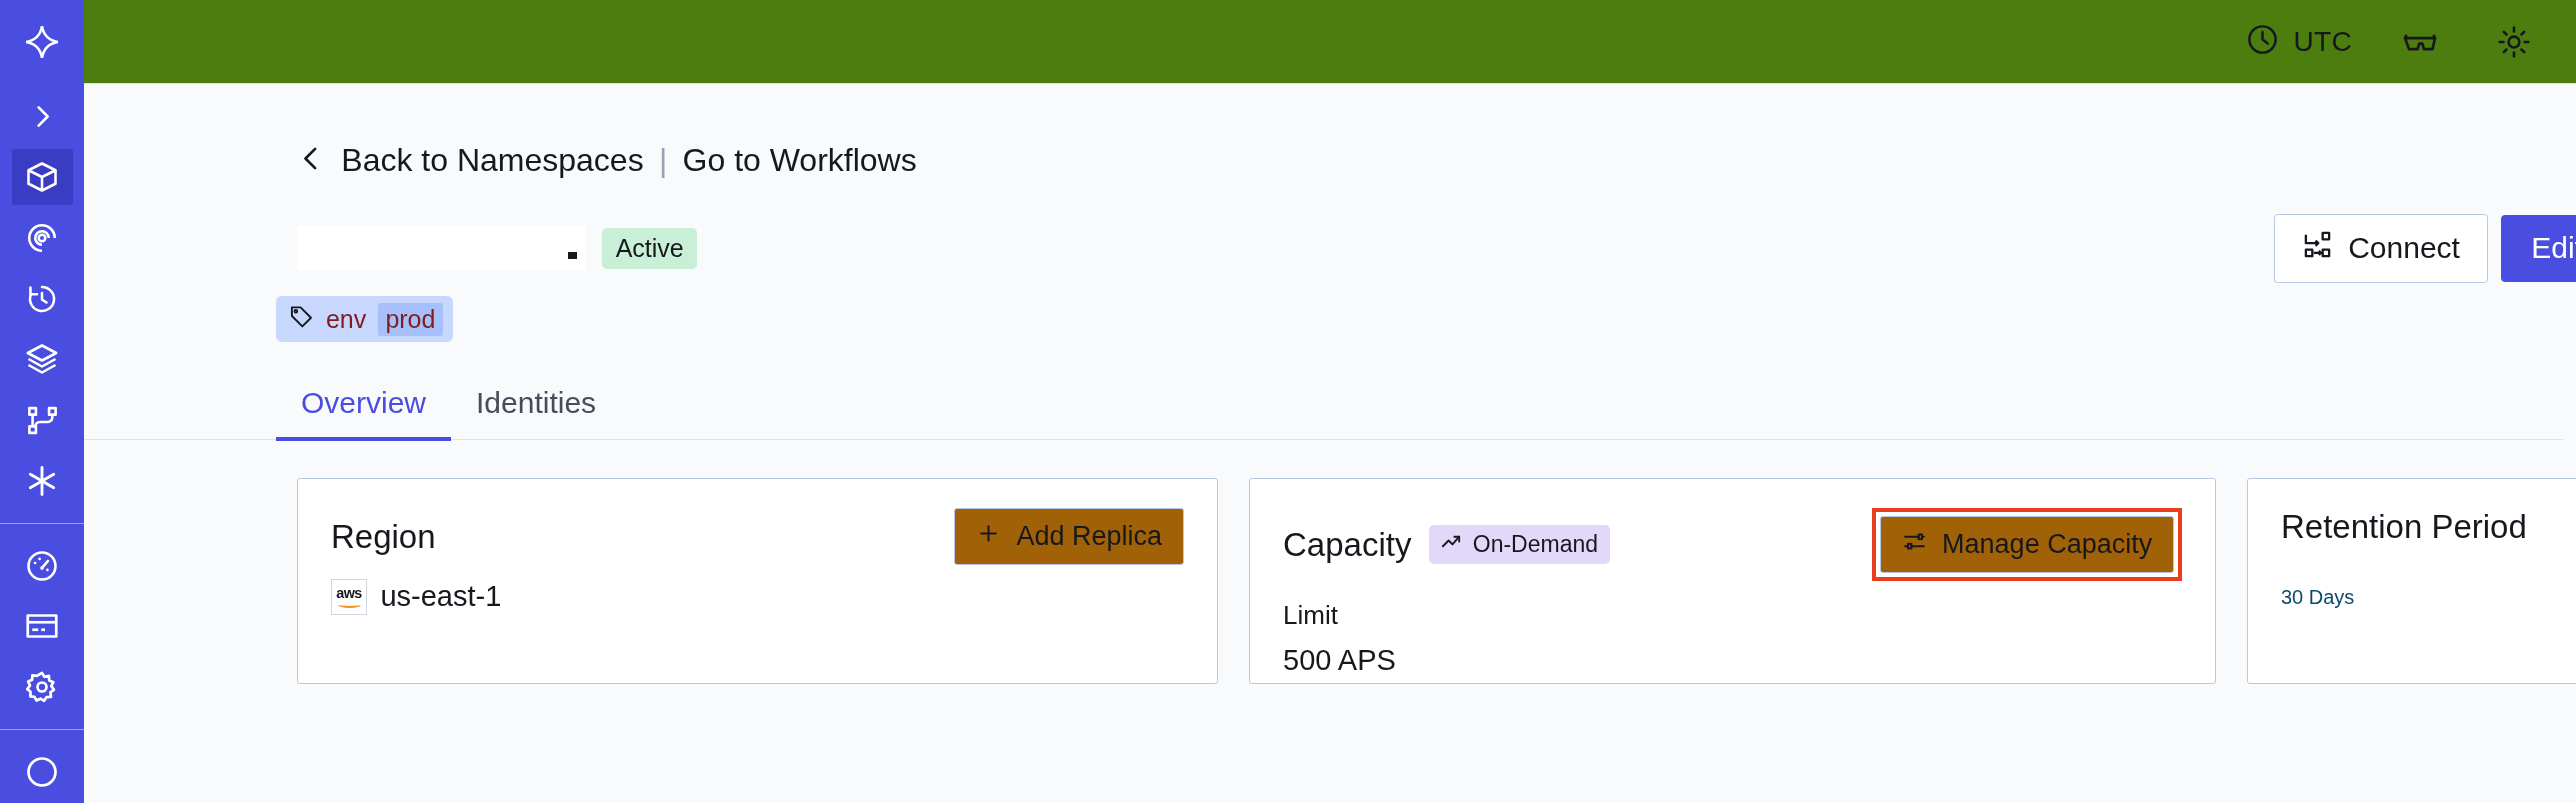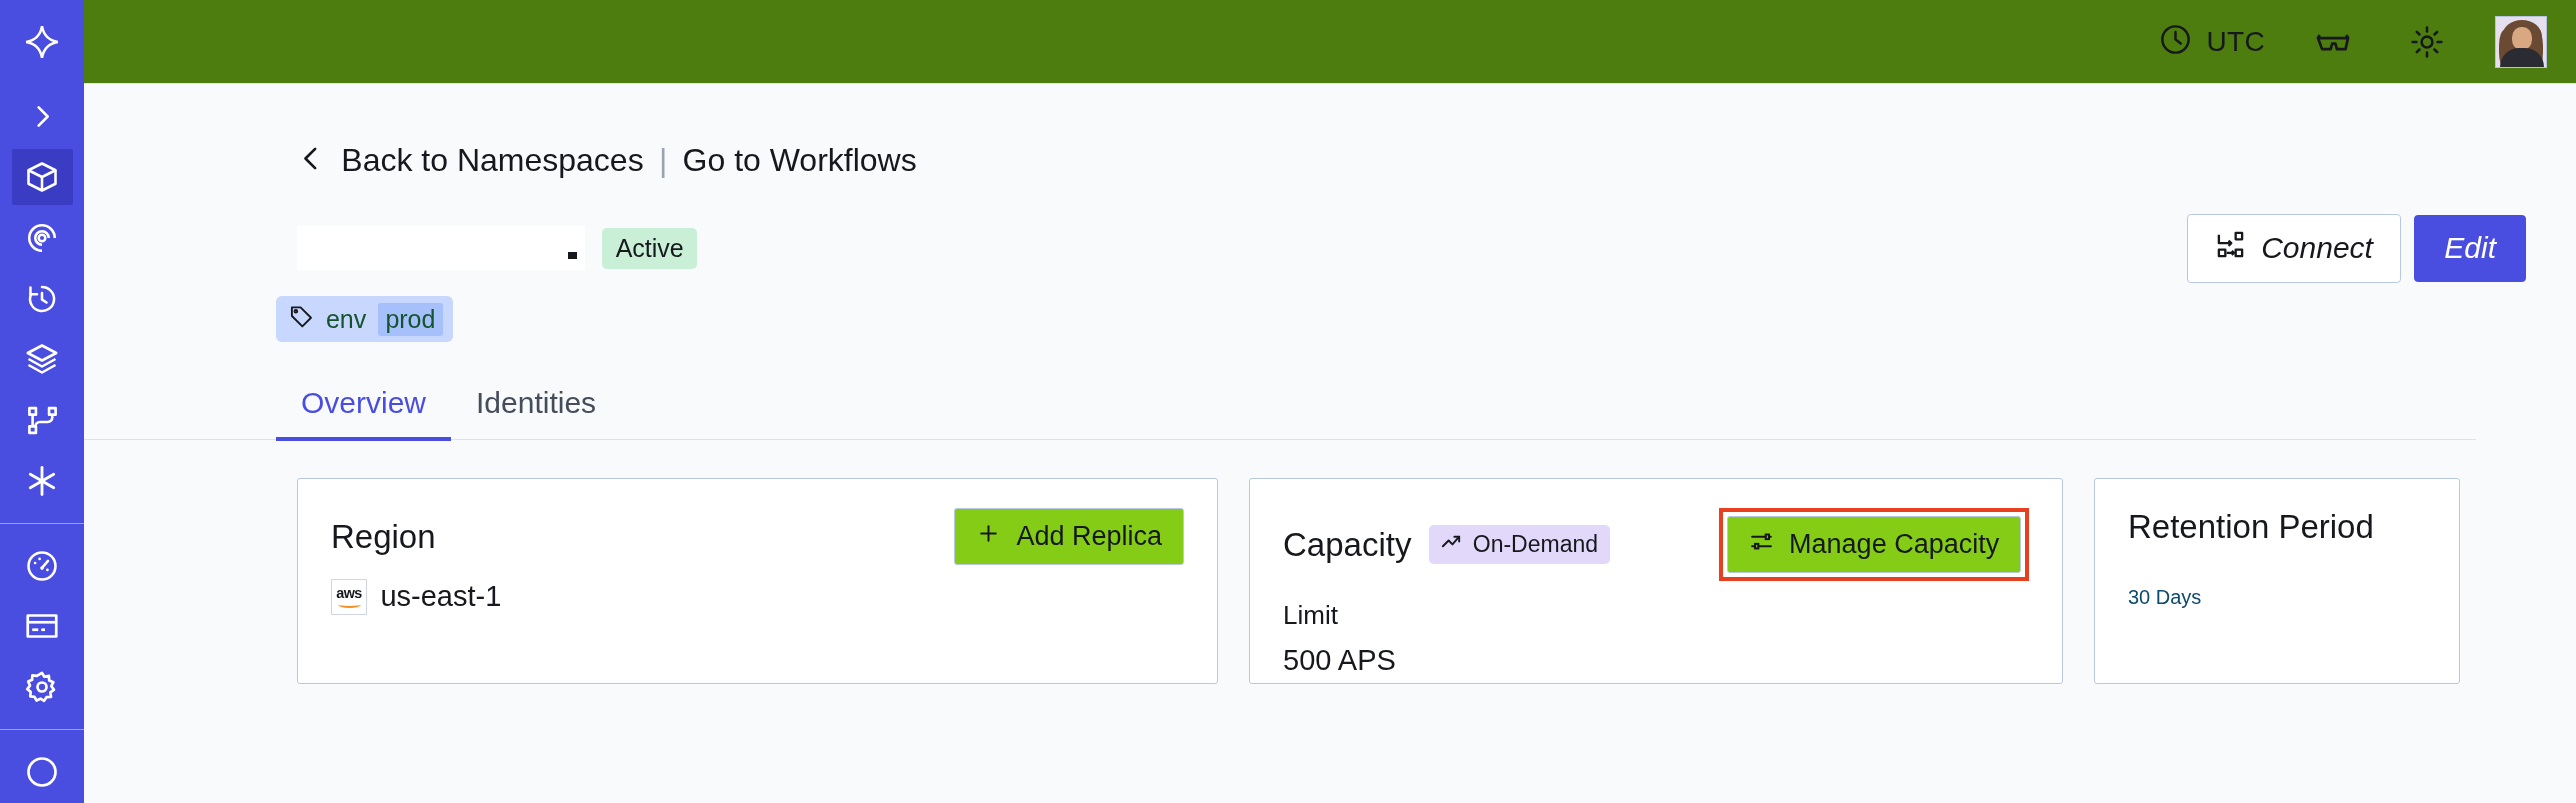--- a/index.html
+++ b/index.html
@@ -75,37 +75,37 @@
   .title-dot { width: 8.6px; height: 6.7px; background: #16181d; position: absolute;
                left: 484px; top: 73px; }
   .status-badge {
     margin-left: 17.3px; background: #c9f0d6; color: #16181d;
     font-size: 25px; padding: 5.8px 13.4px; border-radius: 4.8px; text-align: center;
   }
   .actions { margin-left: auto; display: flex; align-items: center; gap: 13.4px;
              padding-right: 0; }
   .btn {
     display: inline-flex; align-items: center; justify-content: center; gap: 15.3px;
-    font-size: 30px; cursor: pointer; border-radius: 3.8px; font-style: italic;
+    font-size: 30px; cursor: pointer; border-radius: 3.8px;
   }
   .btn-outline {
     background: #ffffff; border: 1px solid #b9c8e2; color: #16181d;
     padding: 14.4px 27px;
   }
   .btn-primary {
     background: #4a4ee0; border: 1px solid #4a4ee0; color: #ffffff;
     padding: 15.3px 29px;
   }
 
   
   .tag-row { padding: 13.4px 0 0 192px; display: flex; }
   .tag {
     display: inline-flex; align-items: center; gap: 11.5px;
     background: #c7d7fe; border-radius: 5.8px; padding: 6.7px 9.6px 6.7px 13.4px;
-    font-size: 25px; color: #14532d; cursor: pointer;
+    font-size: 25px; color: #7f1d1d; cursor: pointer;
   }
   .tag-value { background: #a6c0fb; border-radius: 2.9px; padding: 1.9px 7.7px; }
 
   
   .tabs { display: flex; gap: 0; padding: 44px 0 0 192px;
           border-bottom: 1.9px solid #dbe3f0; margin-right: 50px; }
   .tab {
     font-size: 30px; color: #454c5a; padding: 0 25px 19px 25px;
     cursor: pointer; position: relative;
   }
@@ -115,33 +115,33 @@
     height: 3.8px; background: #4a4ee0;
   }
 
   
   .cards { display: flex; gap: 31px; padding: 38px 0 0 213px; }
   .card {
     background: #ffffff; border: 1px solid #b9c8e2; border-radius: 2.9px;
     padding: 29px 33px 29px 33px; height: 206px; position: relative;
   }
   .card-region   { width: 921px; }
-  .card-capacity { width: 814px; }
+  .card-capacity { width: 967px; }
   .card-retention{ width: 366px; }
   .card-head { display: flex; align-items: center; }
   .card-title { font-size: 33px; color: #16181d; }
   .badge-purple {
     display: inline-flex; align-items: center; gap: 9.6px;
     background: #e2d8fa; color: #16181d; font-size: 23px;
     padding: 4.8px 11.5px; border-radius: 4.8px; margin-left: 17.3px;
   }
   .card-btn { margin-left: auto; }
   .btn-card {
     display: inline-flex; align-items: center; gap: 15.3px;
-    background: #84cc16; border: 1px solid #b9c8e2; border-radius: 2.9px;
+    background: #a16207; border: 1px solid #b9c8e2; border-radius: 2.9px;
     font-size: 27px; color: #16181d; padding: 11.5px 21px; cursor: pointer;
   }
   .highlight-box {
     margin-left: auto; border: 4.8px solid #e8401e; padding: 3.8px;
     display: inline-flex;
   }
   .highlight-box .btn-card { margin: 0; }
   .card-sub { font-size: 26px; color: #16181d; margin-top: 19px; }
   .card-val { font-size: 29px; color: #16181d; margin-top: 13.4px;
               display: flex; align-items: center; gap: 13.4px; }

